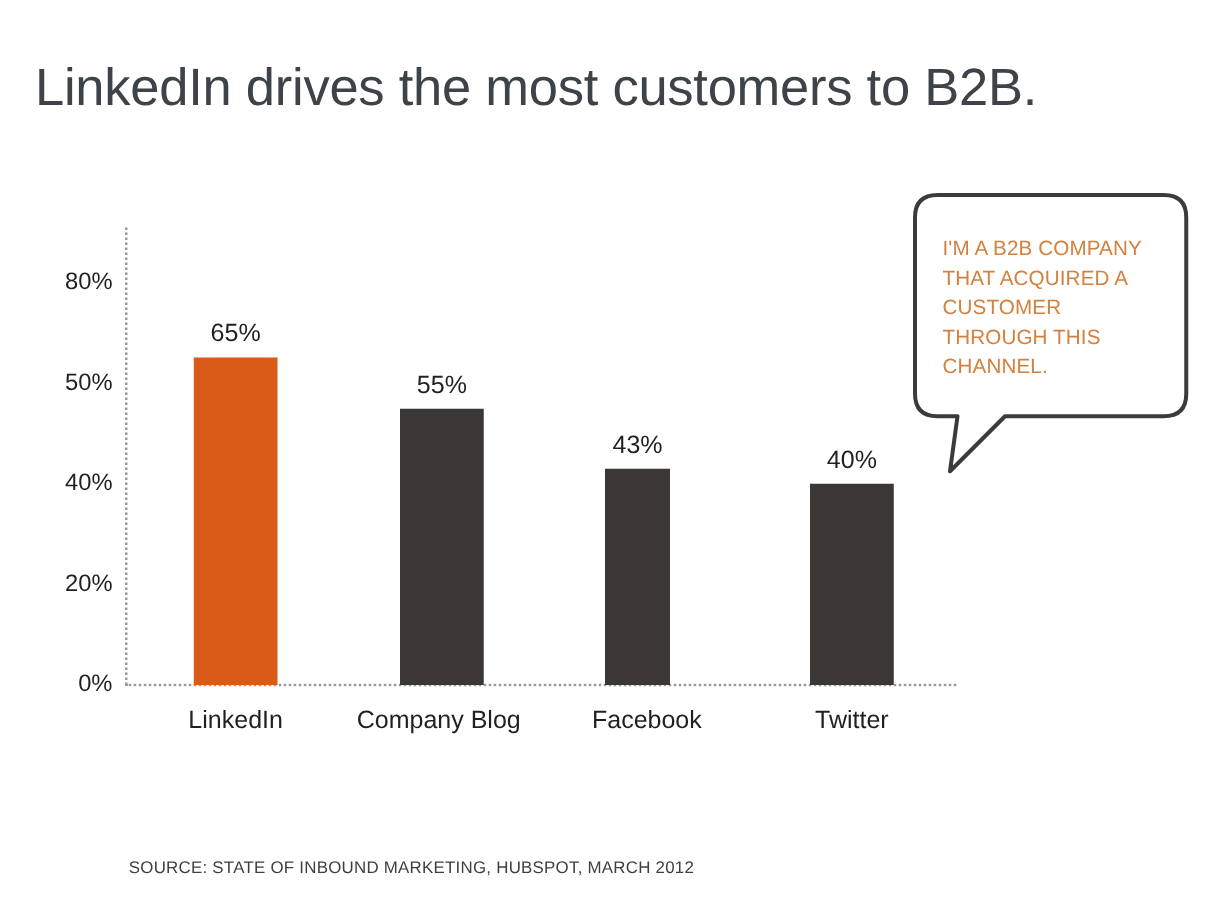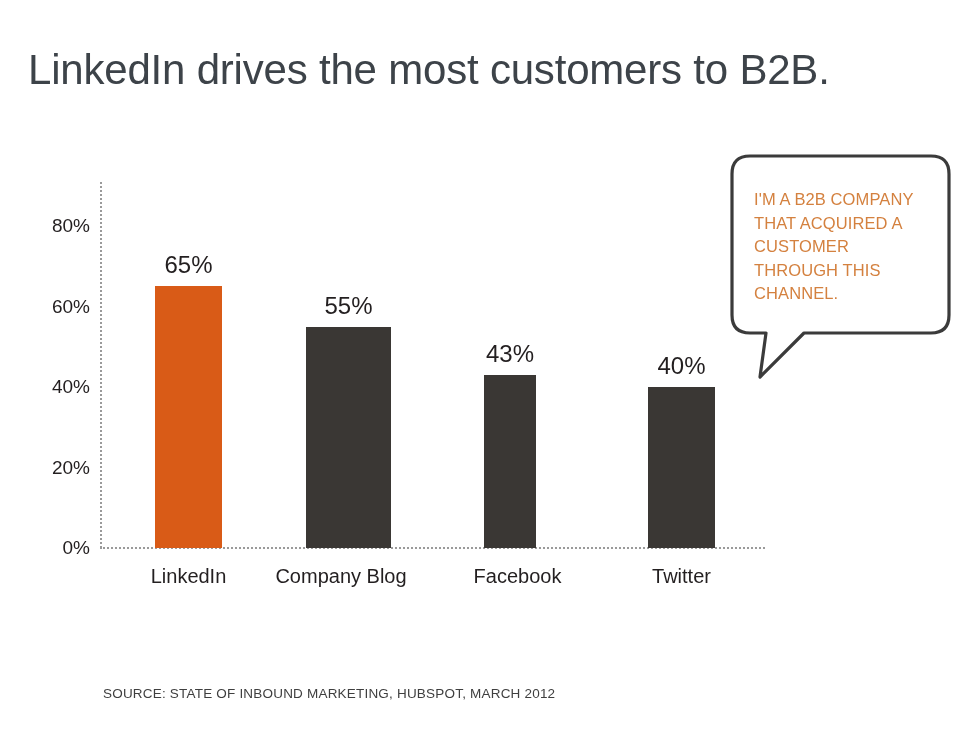--- a/index.html
+++ b/index.html
@@ -102,21 +102,21 @@
   .bar {
     position: absolute;
     bottom: 0;
     width: 100%;
   }
 
   .bar-value {
     position: absolute;
     left: 50%;
     transform: translateX(-50%);
-    font-size: 24px;
+    font-size: 20px;
     color: #231f20;
     white-space: nowrap;
   }
 
   .bar-category {
     position: absolute;
     left: 50%;
     transform: translateX(-50%);
     top: 565px;
     font-size: 20px;
@@ -172,35 +172,35 @@
 
   <div id="plot">
 
     <div id="y-axis-line"></div>
     <div id="x-axis-line"></div>
 
     <div class="y-axis-labels">
         <div class="y-tick-label" style="top: 548px;">0%</div>
         <div class="y-tick-label" style="top: 467.5px; text-align: right;">20%</div>
         <div class="y-tick-label" style="top: 387px;">40%</div>
-        <div class="y-tick-label" style="top: 306.5px;">60%</div>
+        <div class="y-tick-label" style="top: 306.5px;">50%</div>
         <div class="y-tick-label" style="top: 226px;">80%</div>
       </div>
 
     <div id="bars">
         <div class="bar-group" style="left: 155px; width: 67px; bottom: 184px; height: 261.625px;">
           <div class="bar" style="height: 261.625px; background: rgb(217, 91, 23);"></div>
           <div class="bar-value" style="bottom: 268.625px;">65%</div>
         </div>
         <div class="bar-category" style="left: 188.5px;">LinkedIn</div>
-        <div class="bar-group" style="left: 306px; width: 85px; bottom: 184px; height: 221.375px; border-radius: 14px;">
+        <div class="bar-group" style="left: 320px; width: 67px; bottom: 184px; height: 221.375px; border-radius: 14px;">
           <div class="bar" style="height: 221.375px; background: rgb(58, 55, 52);"></div>
           <div class="bar-value" style="bottom: 228.375px;">55%</div>
         </div>
-        <div class="bar-category" style="left: 341px;">Company Blog</div>
+        <div class="bar-category" style="left: 351px;">Company Blog</div>
         <div class="bar-group" style="left: 484px; width: 52px; bottom: 184px; height: 173.075px;">
           <div class="bar" style="height: 173.075px; background: rgb(58, 55, 52);"></div>
           <div class="bar-value" style="bottom: 180.075px;">43%</div>
         </div>
         <div class="bar-category" style="left: 517.5px; text-align: center;">Facebook</div>
         <div class="bar-group" style="left: 648px; width: 67px; bottom: 184px; height: 161px;">
           <div class="bar" style="height: 161px; background: rgb(58, 55, 52);"></div>
           <div class="bar-value" style="bottom: 168px;">40%</div>
         </div>
         <div class="bar-category" style="left: 681.5px;">Twitter</div>

